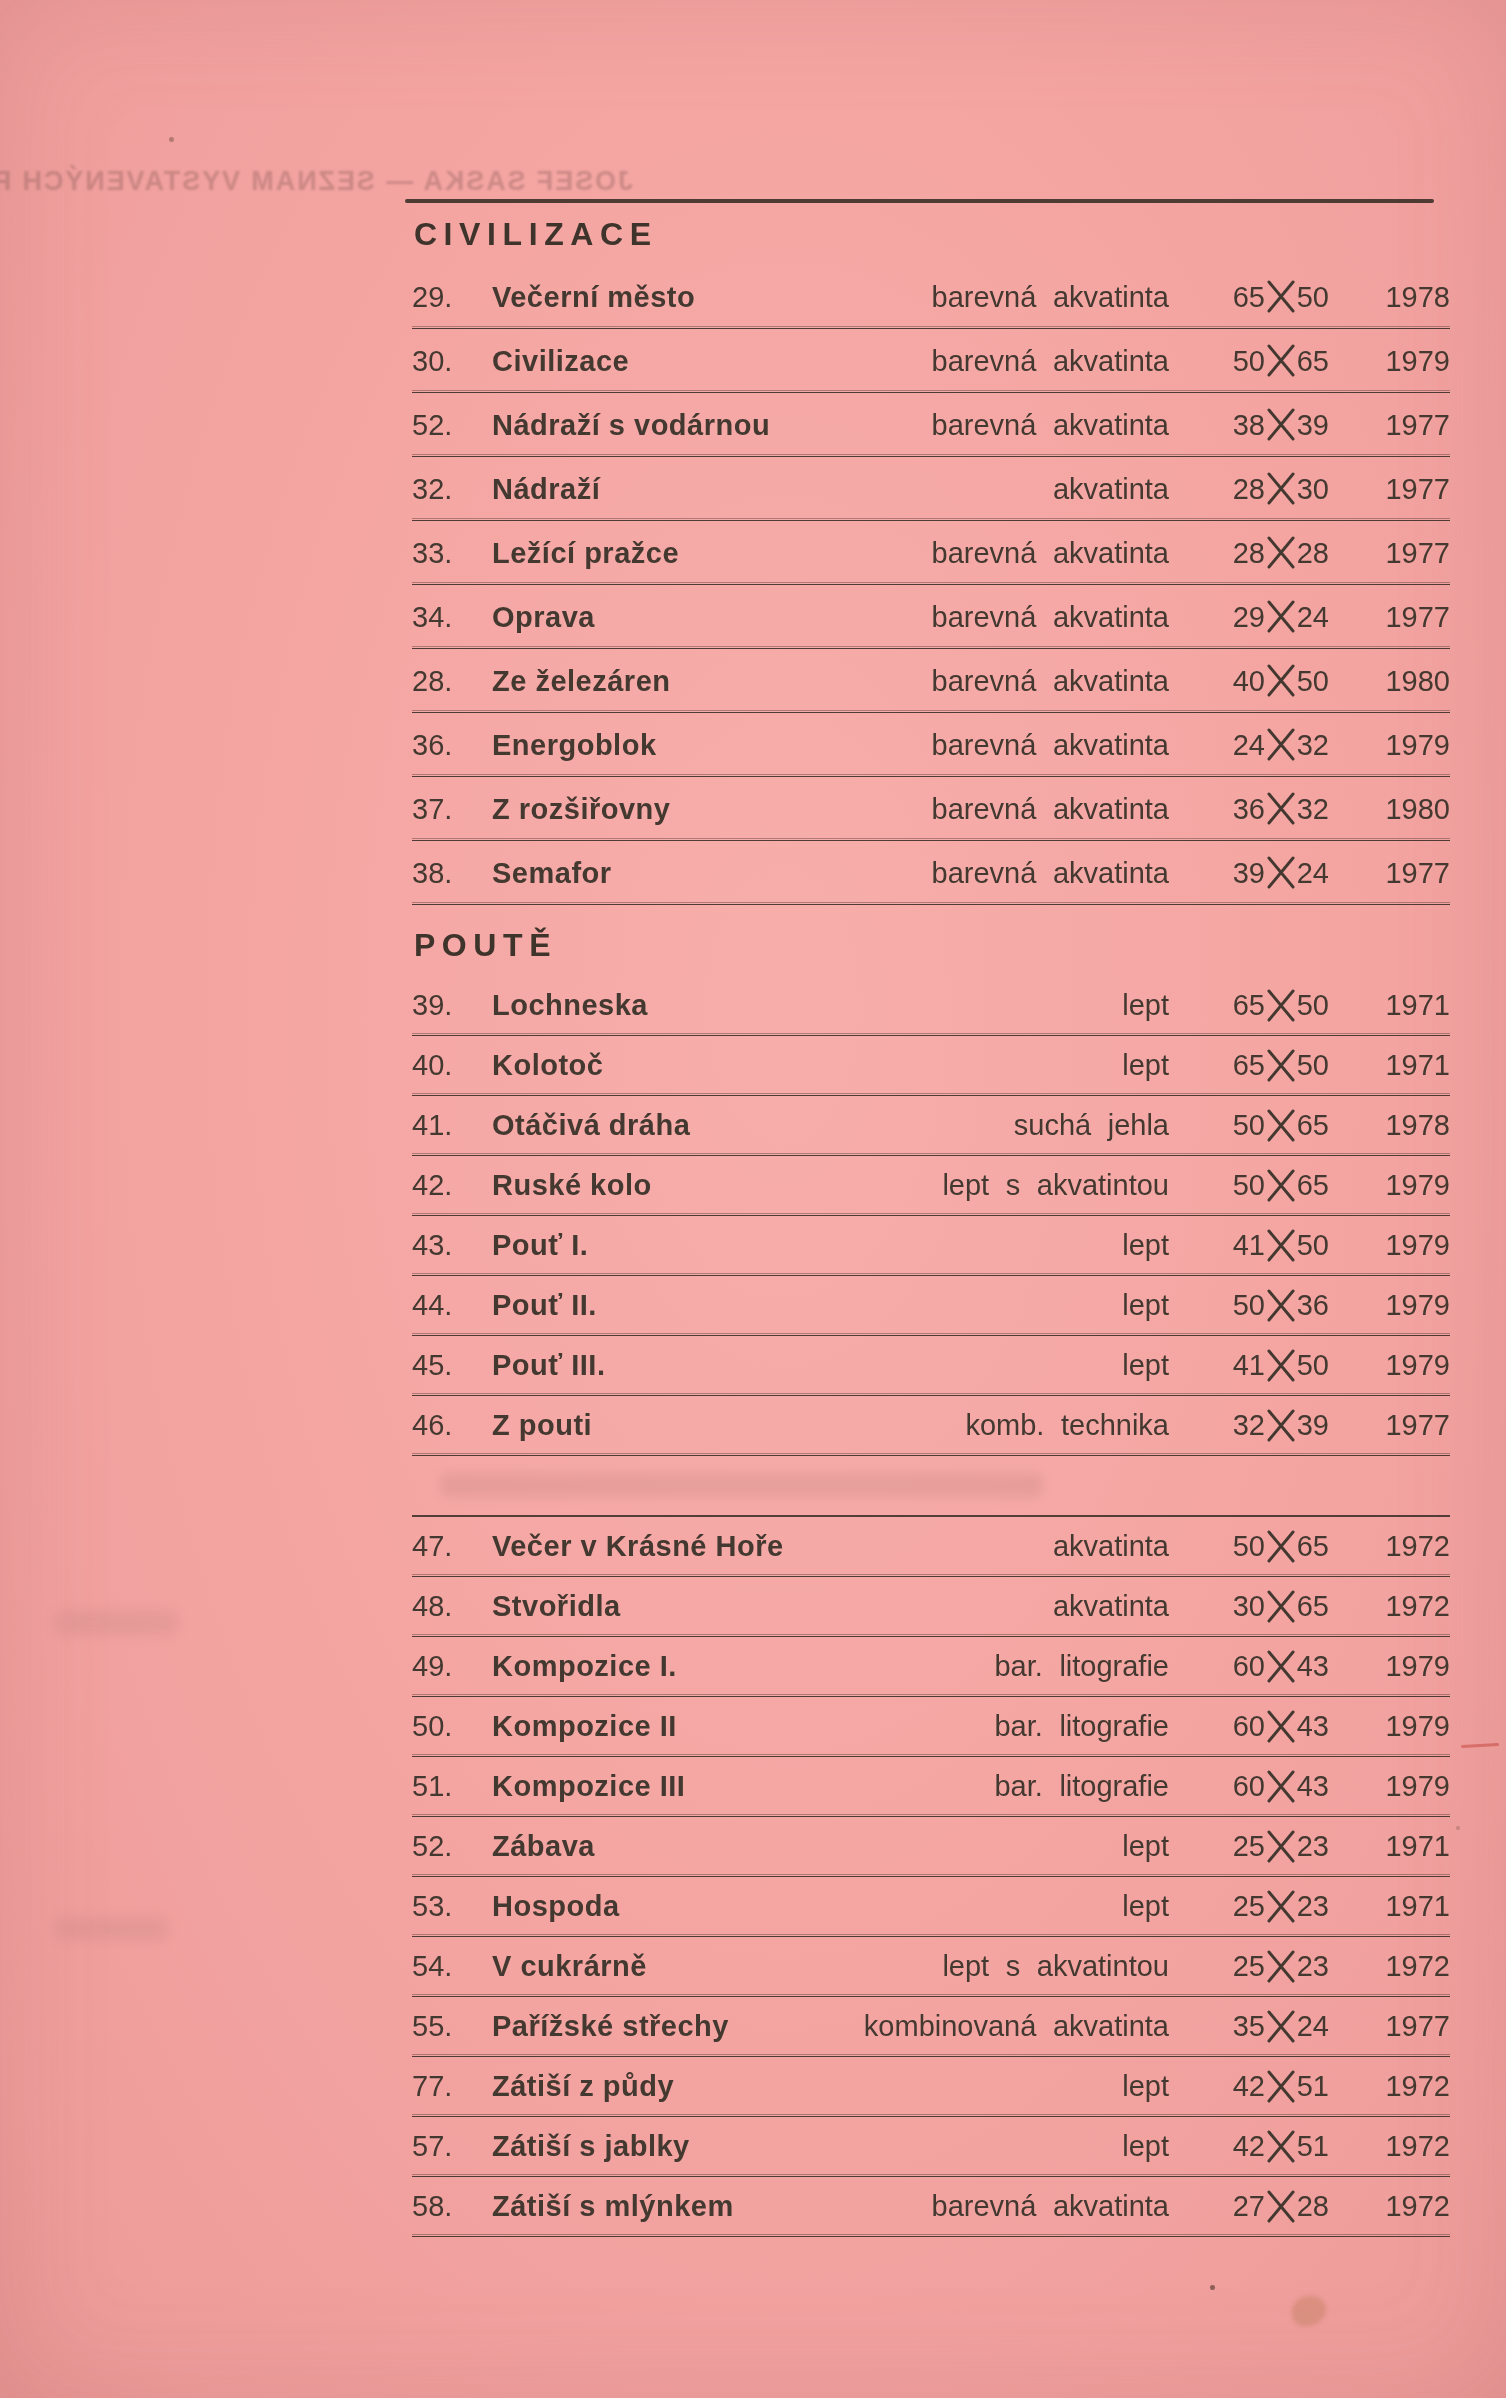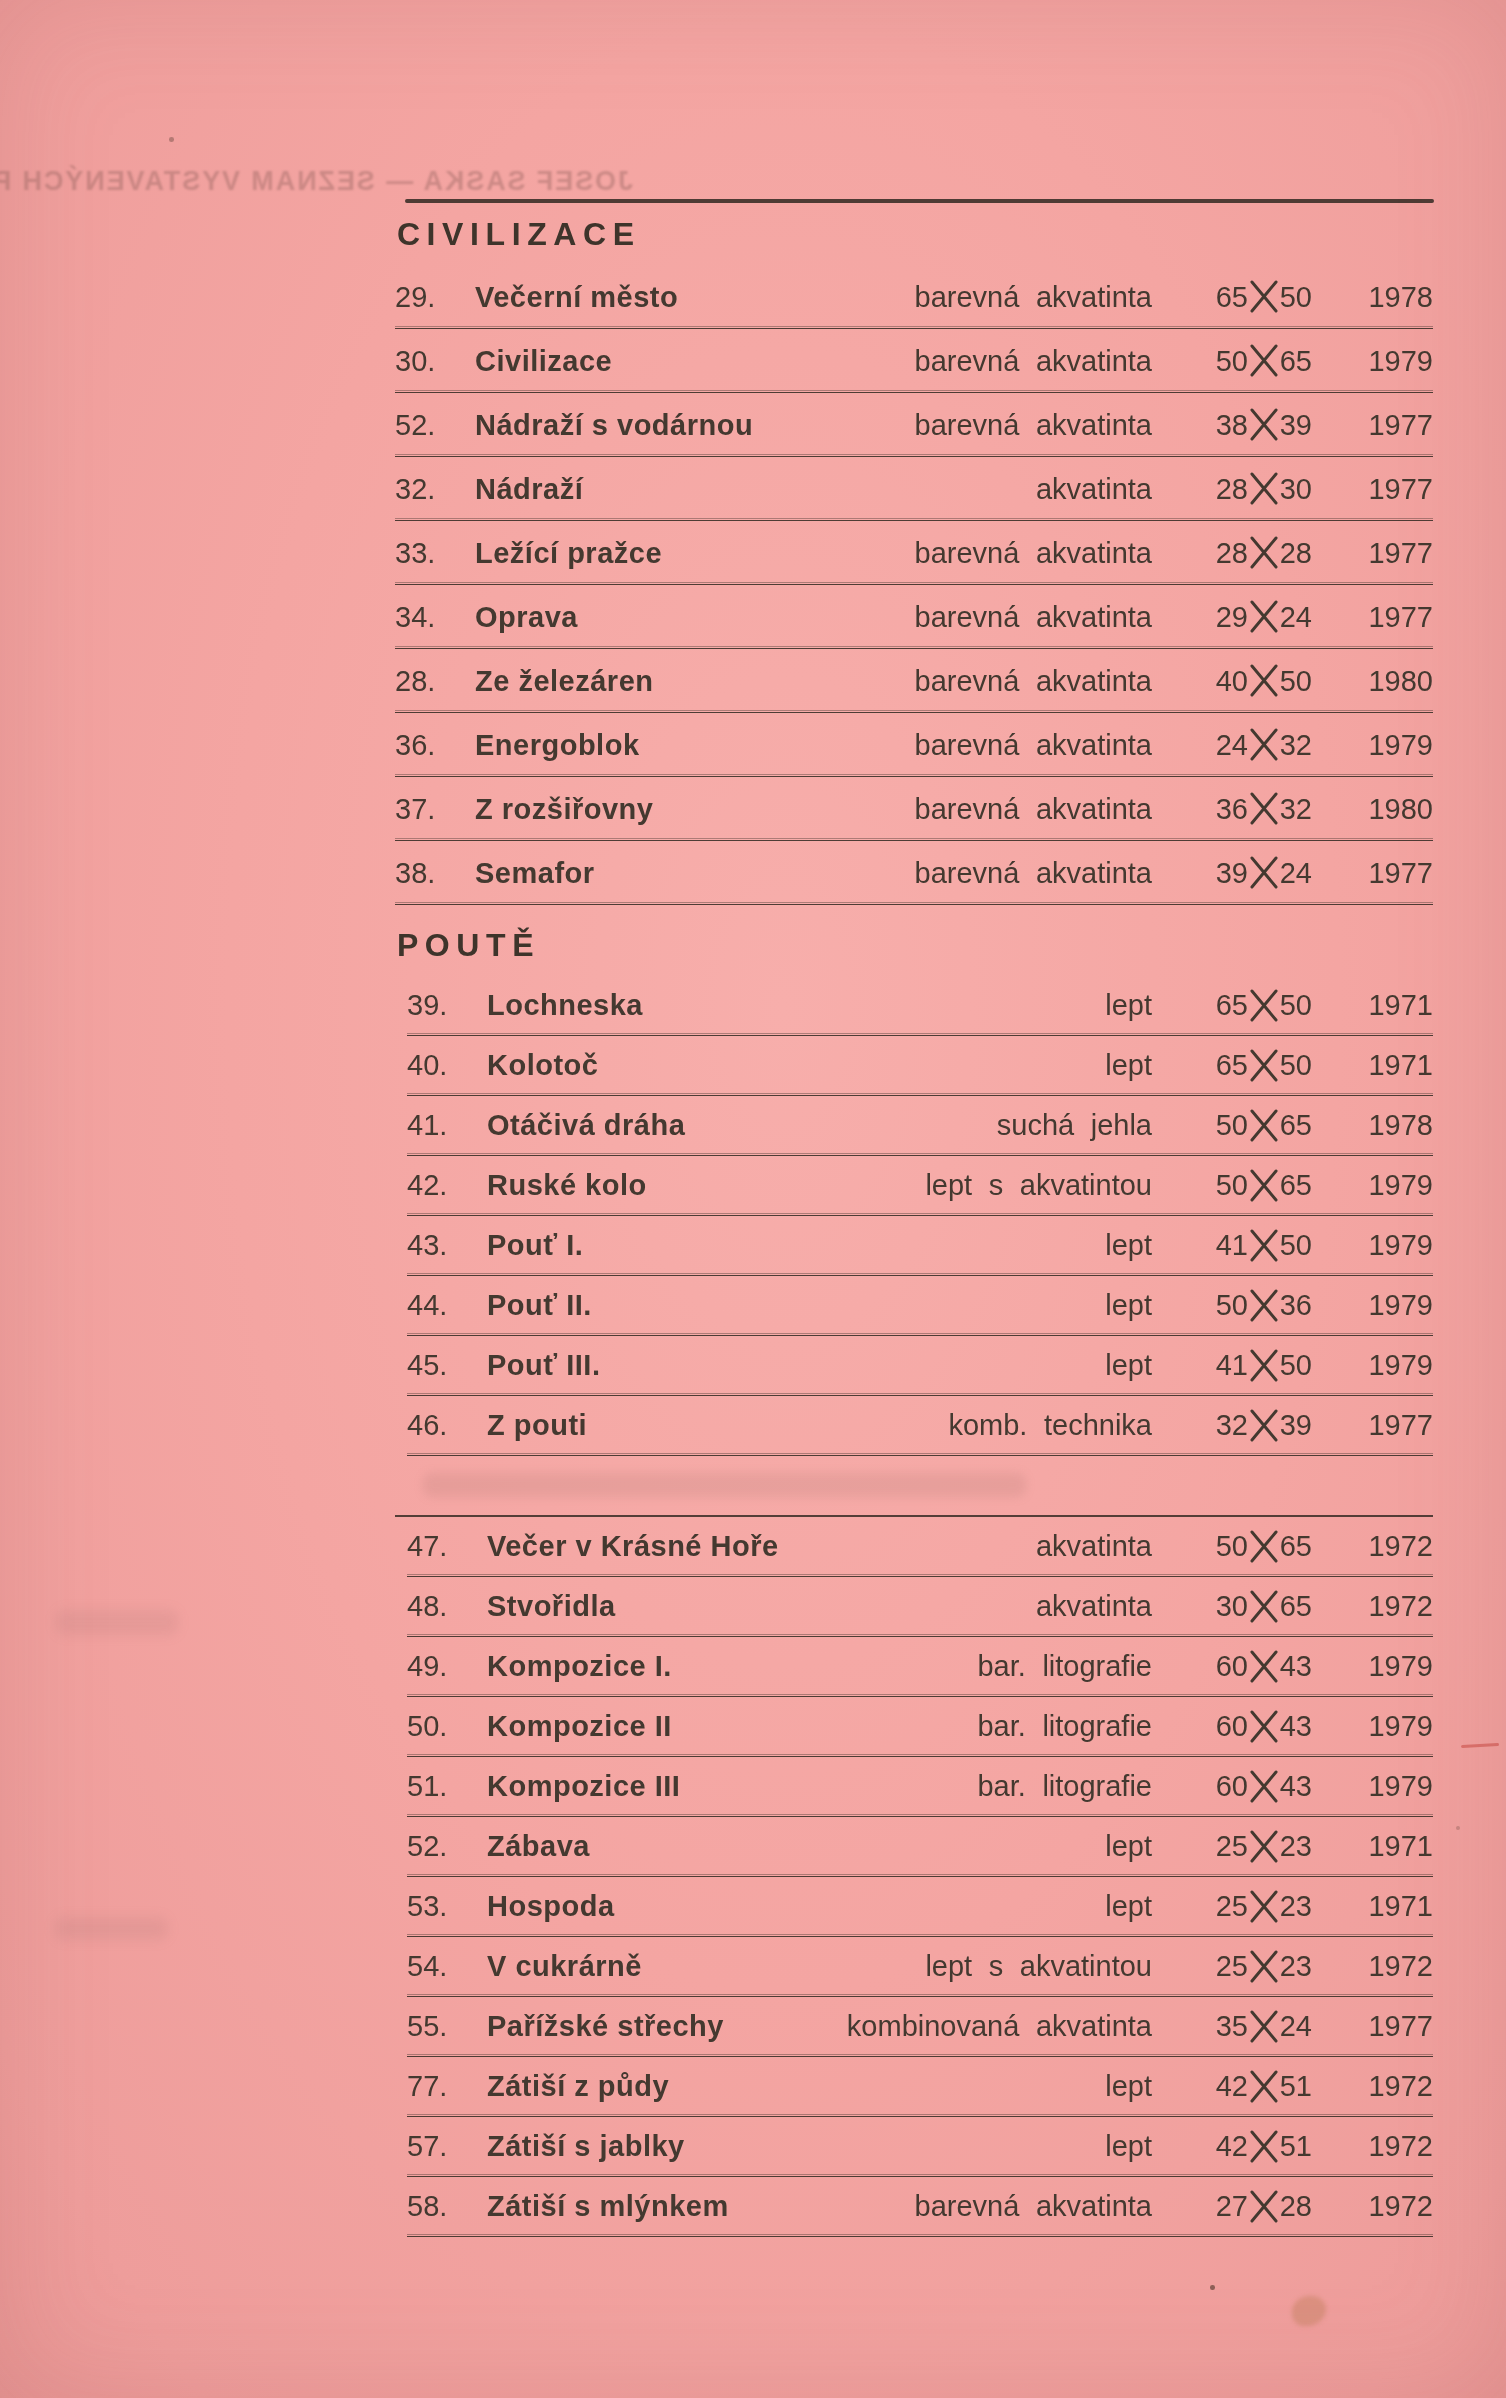--- a/index.html
+++ b/index.html
@@ -13,35 +13,35 @@
     box-shadow:inset 0 0 113px rgba(160,90,90,0.18);}
   
   .ghost-title{
     position:absolute;left:87px;top:166px;width:546px;
     transform:scaleX(-1);
     font-weight:bold;font-size:27px;letter-spacing:1.9px;white-space:nowrap;
     color:rgba(150,100,96,0.42);filter:blur(1.2px);
   }
   .top-rule{position:absolute;left:405px;top:199px;width:1029px;height:3.8px;
     background:rgba(60,48,40,0.9);border-radius:1.9px;}
-  .catalog{position:absolute;left:395px;top:203px;width:1038px;}
+  .catalog{position:absolute;left:412px;top:203px;width:1038px;}
   .section-header{
     font-size:32px;font-weight:bold;letter-spacing:6.6px;
     padding:14px 0 14px 1.9px;color:#3e342b;line-height:34px;
   }
   .section-header:empty{display:none;}
   .sec-poute .section-header{padding-top:22.6px;}
   .row{
     position:relative;display:flex;align-items:center;height:63px;
     border-bottom:1.9px solid rgba(55,44,36,0.88);
     font-size:29px;line-height:36px;white-space:nowrap;
   }
   .row::after{content:'';position:absolute;left:0;right:0;bottom:0.9px;height:0.9px;
     background:rgba(55,44,36,0.38);}
-  .sec-poute .row,.sec-cont .row{height:59px;margin-left:12px;}
+  .sec-poute .row,.sec-cont .row{height:59px;}
   .col-no{flex:none;width:80px;}
   .col-title{flex:none;font-weight:bold;letter-spacing:0.5px;}
   .col-tech{flex:1;text-align:right;word-spacing:8.5px;}
   .col-dims{flex:none;width:160px;display:flex;justify-content:flex-end;align-items:center;}
   .col-year{flex:none;width:121px;text-align:right;}
   .x-icon{width:28px;height:35px;display:block;margin:0 1.9px;}
   .x-icon line{stroke:#443930;stroke-width:1.05;stroke-linecap:round;}
   .gap-band{position:relative;height:59px;border-bottom:2.8px solid rgba(55,44,36,0.85);}
   .gap-ghost{position:absolute;left:28px;top:17px;width:603px;height:24.5px;
     background:rgba(150,100,95,0.14);filter:blur(4.7px);border-radius:9.4px;}

